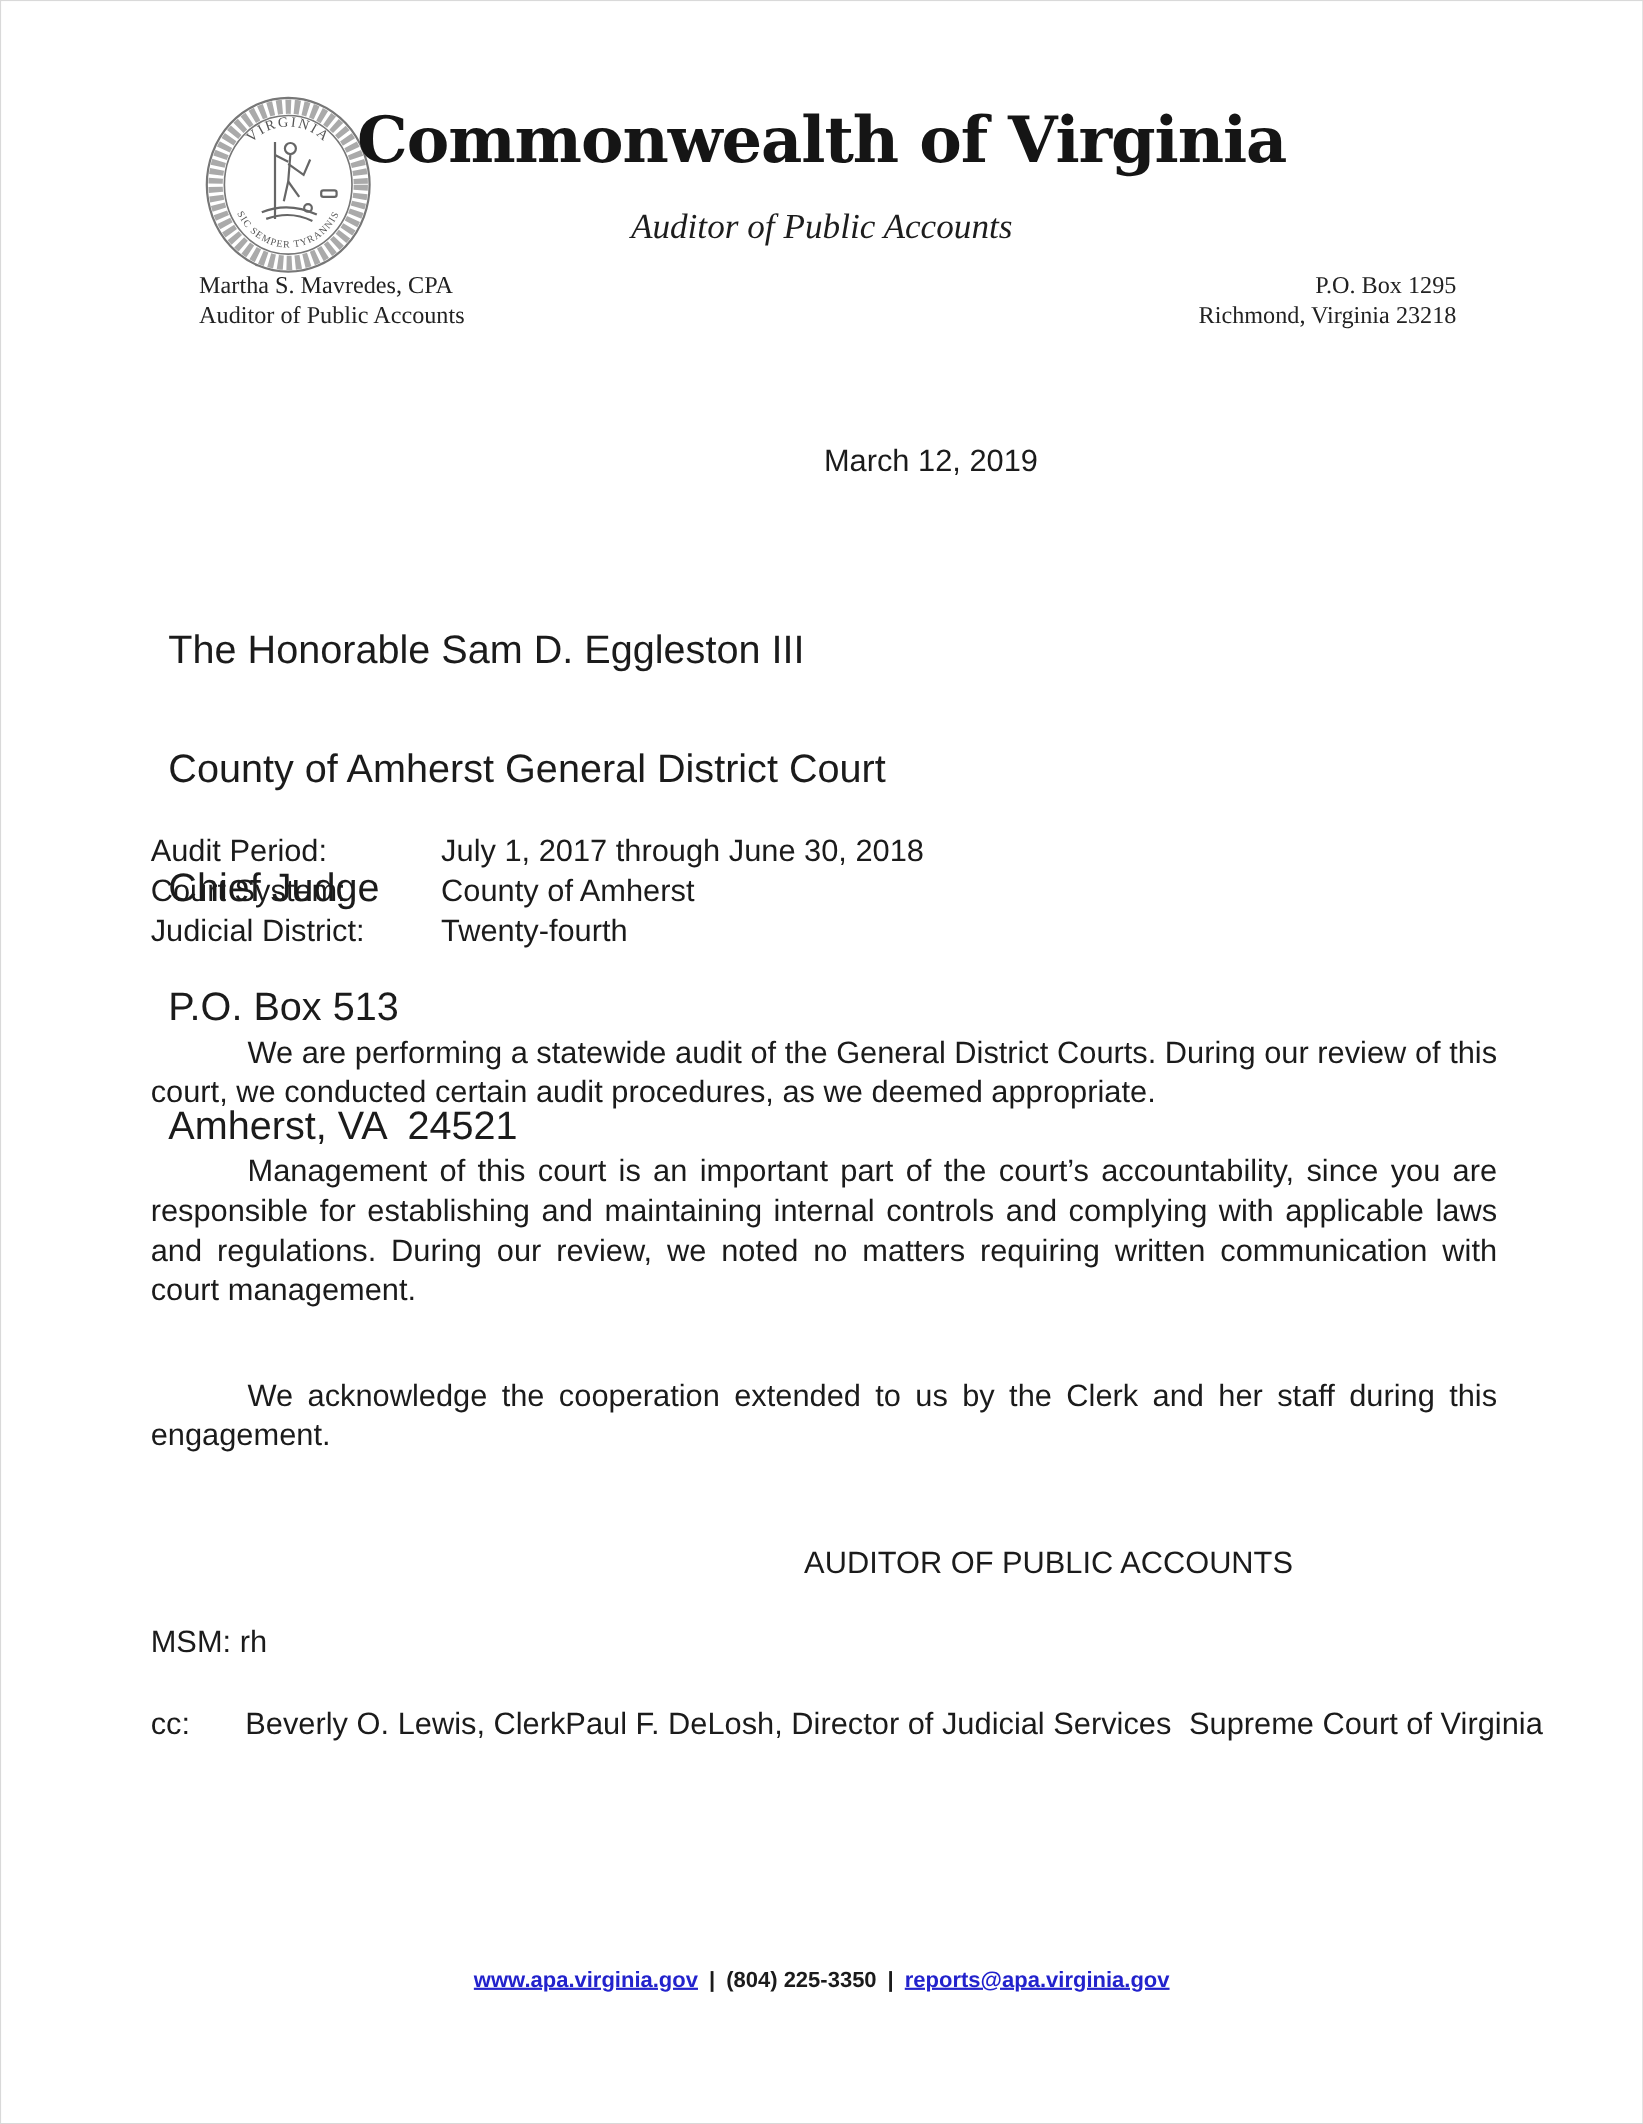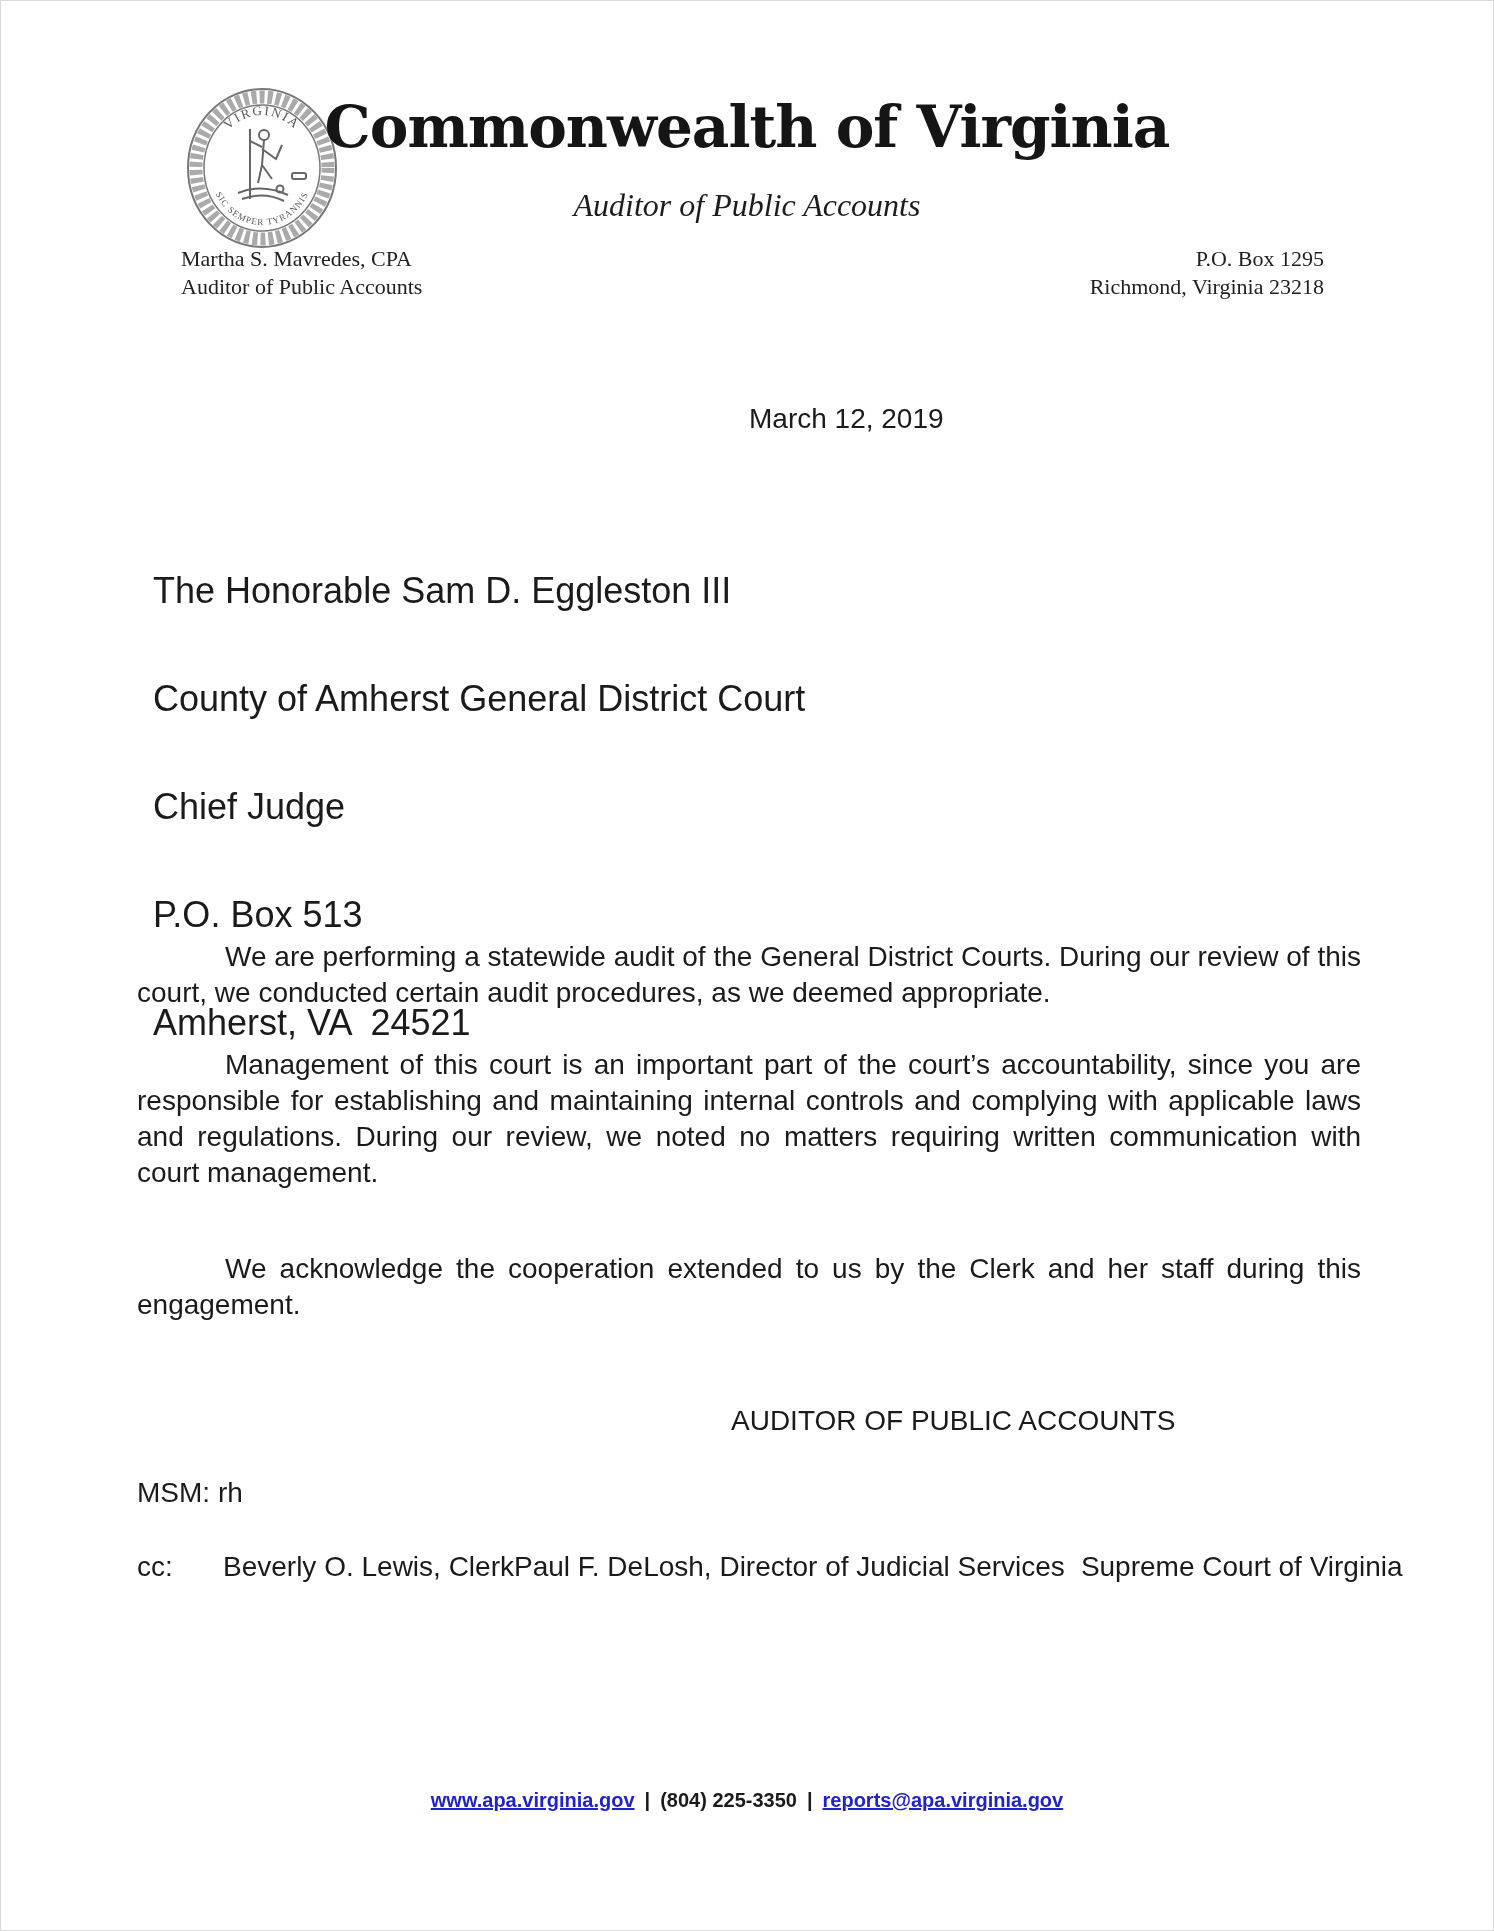--- a/index.html
+++ b/index.html
@@ -187,20 +187,34 @@
   <div class="date">March 12, 2019</div>
 
   <div class="recipient">
     <div>The Honorable Sam D. Eggleston III</div>
     <div>County of Amherst General District Court</div>
     <div>Chief Judge</div>
     <div>P.O. Box 513</div>
     <div>Amherst, VA  24521</div>
   </div>
 
+  <div class="details">
+    <div class="row">
+      <span class="lbl">Audit Period:</span>
+      <span class="val">July 1, 2017 through June 30, 2018</span>
+    </div>
+    <div class="row">
+      <span class="lbl">Court System:</span>
+      <span class="val">County of Amherst</span>
+    </div>
+    <div class="row">
+      <span class="lbl">Judicial District:</span>
+      <span class="val">Twenty-fourth</span>
+    </div>
+  </div>
 
   <div class="paras">
     <p>We are performing a statewide audit of the General District Courts.  During our review of this court, we conducted certain audit procedures, as we deemed appropriate.</p>
     <p class="sp2">Management of this court is an important part of the court’s accountability, since you are responsible for establishing and maintaining internal controls and complying with applicable laws and regulations.  During our review, we noted no matters requiring written communication with court management.</p>
     <p>We acknowledge the cooperation extended to us by the Clerk and her staff during this engagement.</p>
   </div>
 
   <div class="signature-org">AUDITOR OF PUBLIC ACCOUNTS</div>
   <div class="initials">MSM: rh</div>
 

